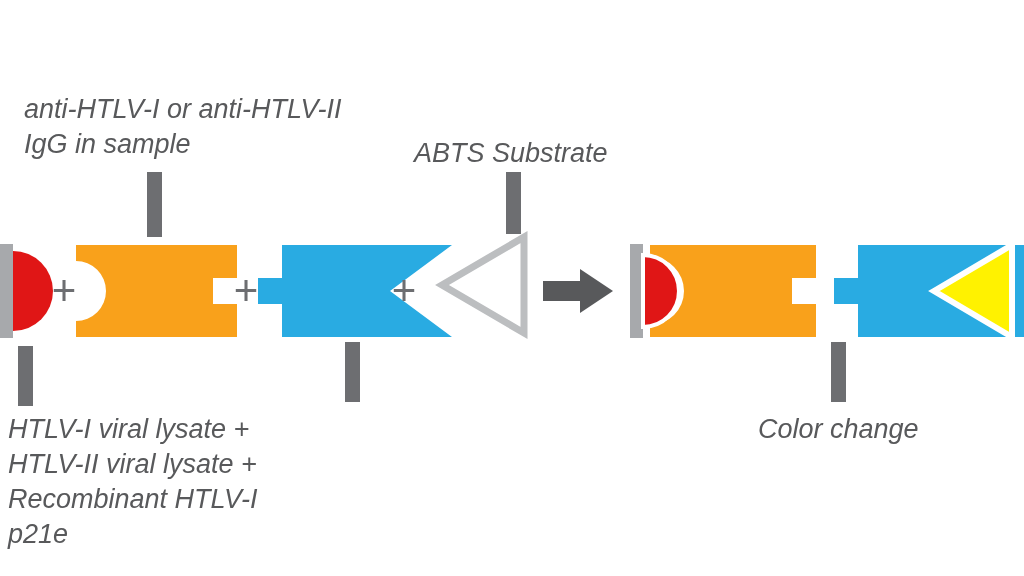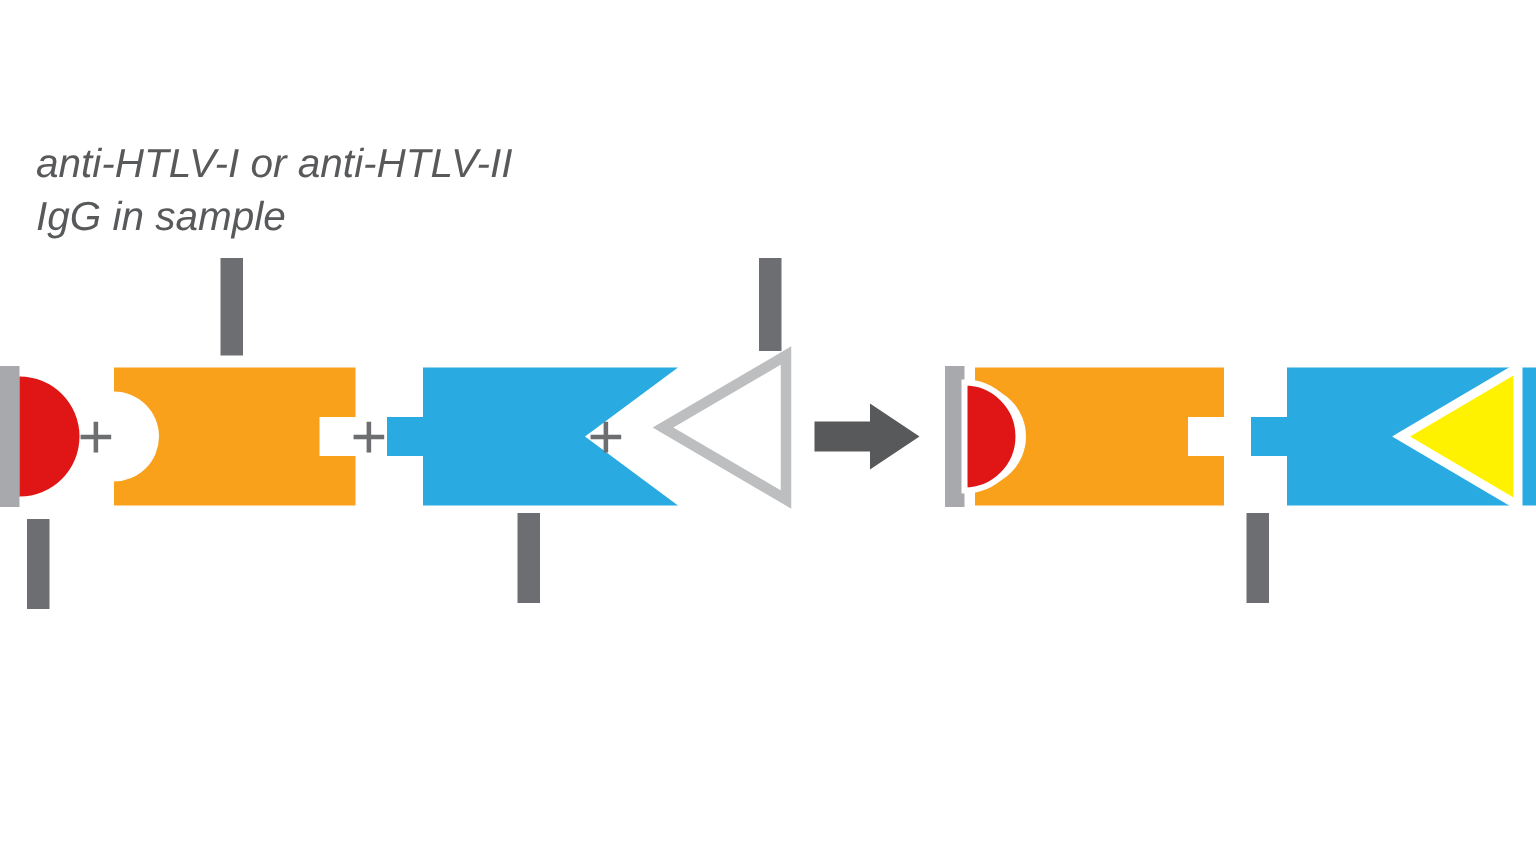--- a/index.html
+++ b/index.html
@@ -56,21 +56,27 @@
     <rect x="630" y="244" width="13" height="94" fill="#A7A9AC"></rect>
     <path d="M 650 245 H 816 V 278 H 792 V 304 H 816 V 337 H 650 V 325 A 34 34 0 0 0 650 257 Z" fill="#F9A11B"></path>
     <path stroke="#FFFFFF" stroke-width="4" d="M 643 255 A 36 36 0 0 1 643 327 Z" fill="#E01616"></path>
     <path d="M 858 245 H 1024 V 337 H 858 V 304 H 834 V 278 H 858 Z" fill="#29ABE2"></path>
     <polygon stroke="#FFFFFF" stroke-width="6" points="934,291 1012,245 1012,337" fill="#FFF200"></polygon>
   </svg>
 
   <div class="lbl" style="left:24px; top:92px;">anti-HTLV-I or anti-HTLV-II
 IgG in sample</div>
 
+  <div class="lbl" style="left:414px; top:136px;">ABTS Substrate</div>
+
+  <div class="lbl" style="left:8px; top:412px;">HTLV-I viral lysate +
+HTLV-II viral lysate +
+Recombinant HTLV-I
+p21e</div>
 
 
-
+  <div class="lbl" style="left:758px; top:412px;">Color change</div>
 
   <div class="plus" style="left:64px; top:291px;">+</div>
   <div class="plus" style="left:246px; top:291px;">+</div>
   <div class="plus" style="left:404px; top:291px;">+</div>
 
 </div>
 
 </body></html>

